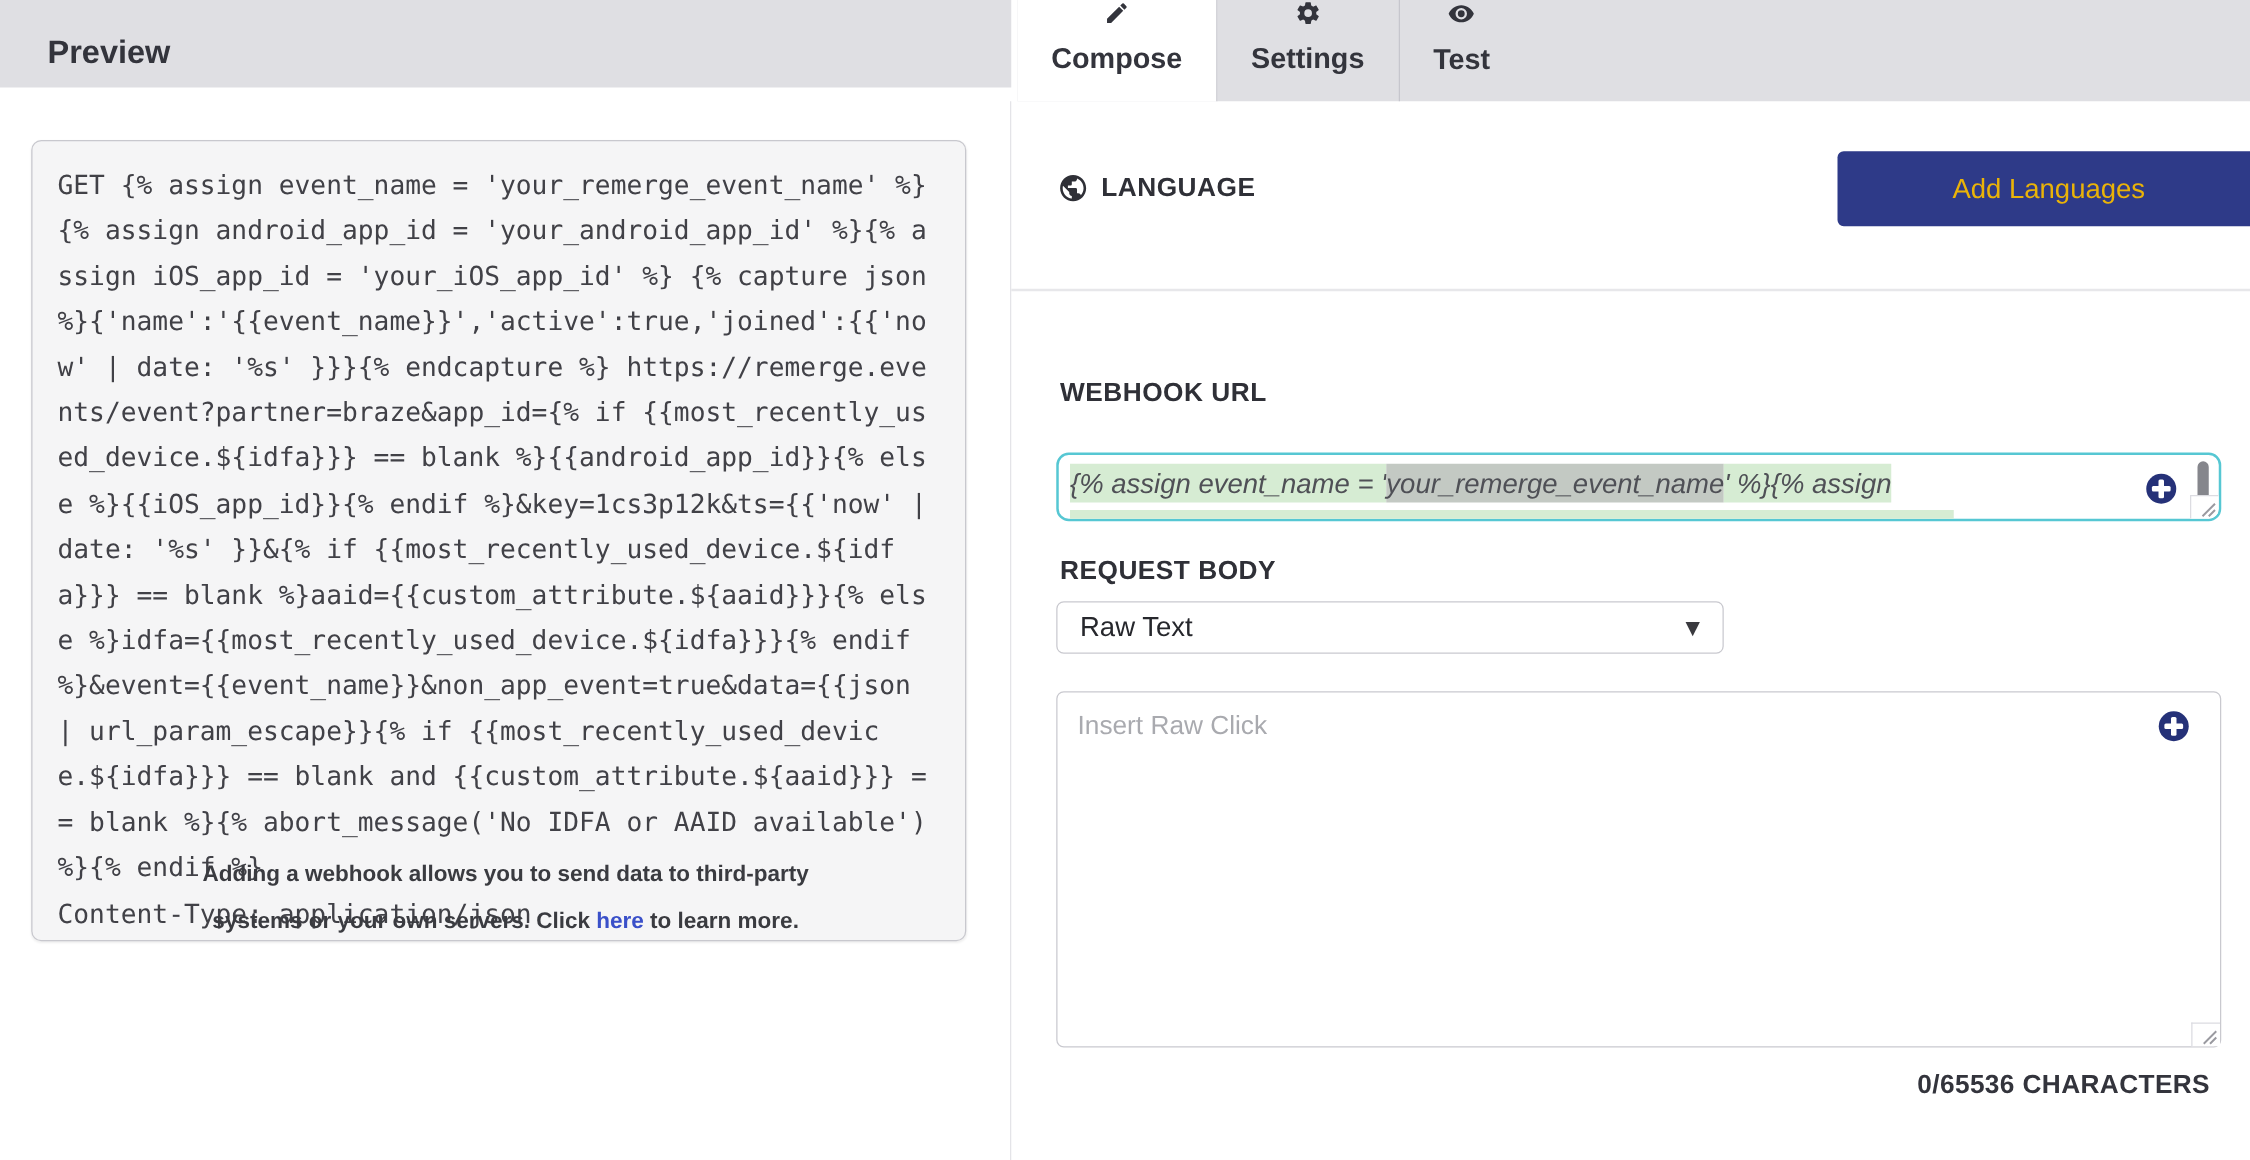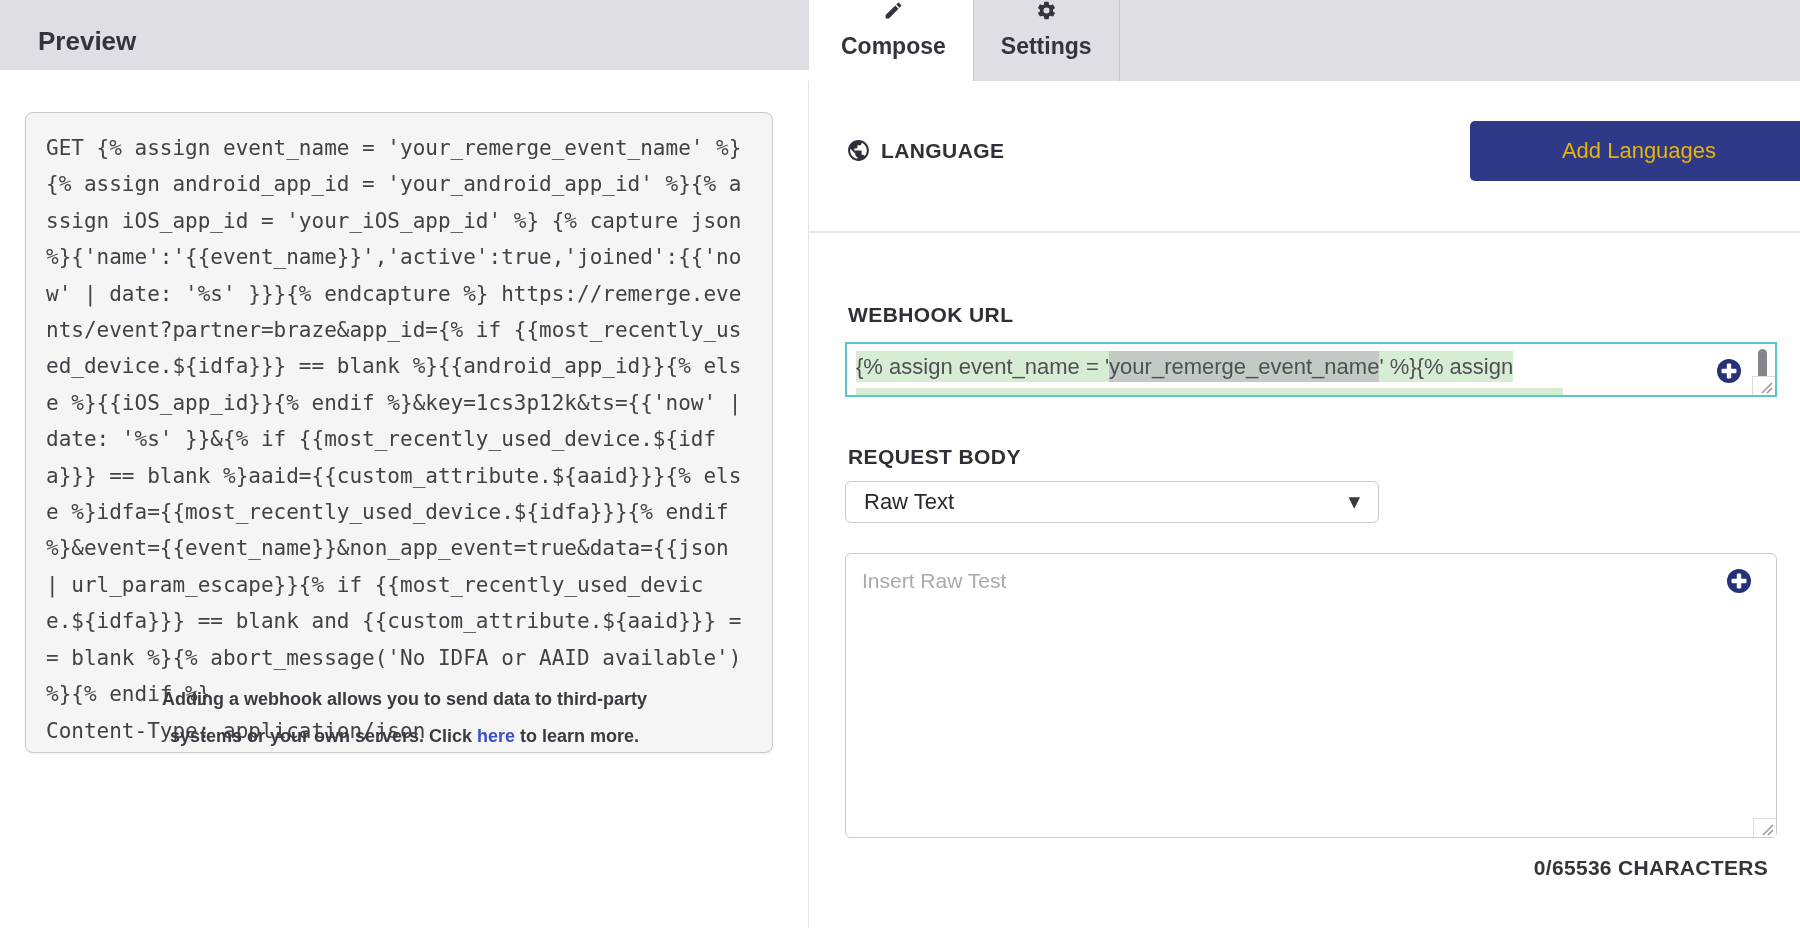--- a/index.html
+++ b/index.html
@@ -39,23 +39,23 @@
 
   #add-languages { left:1470px; top:121px; width:338px; height:60px;
                    background:#2e3a88; color:#eab308; border:none; border-radius:5px;
                    font-family:"Liberation Sans",sans-serif;
                    font-size:22px; font-weight:400; cursor:pointer; }
 
   #section-divider { left:809px; top:231px; width:991px; height:2px; background:#e7e7ea; }
 
   #webhook-label { left:848px; top:303px; }
 
-  #webhook-input { left:845px; top:342px; width:932px; height:55px;
-                   background:#fff; border:2px solid #56c7d3; border-radius:0;
-                   overflow:hidden; cursor:text; }
+  #webhook-input { left:845px; top:362px; width:932px; height:55px;
+                   background:#fff; border:2px solid #56c7d3; border-radius:10px;
+                   overflow:hidden; cursor:text;font-style:italic; }
   #webhook-line1 { position:absolute; left:9px; top:10px; font-size:22px;
                    color:#4f5056; white-space:nowrap; }
   .hl-green { background:#d6ecd3; padding:3px 0; }
   .hl-sel   { background:#c3c9c3; padding:3px 0; }
   #webhook-line2 { position:absolute; left:9px; top:44px; width:707px; height:9px; background:#d6ecd3; }
   #webhook-scrollbar { position:absolute; right:8px; top:5px; width:9px; height:31px;
                        border-radius:5px; background:#85868c; cursor:pointer; }
   .resize-corner { position:absolute; right:0; bottom:0; width:23px; height:19px;
                    background:#fff; border-left:1px solid #dcdce1; border-top:1px solid #dcdce1;
                    cursor:nwse-resize; }
@@ -116,20 +116,26 @@
         <path d="M3 17.25V21h3.75L17.81 9.94l-3.75-3.75L3 17.25zM20.71 7.04c.39-.39.39-1.02 0-1.41l-2.34-2.34a.996.996 0 0 0-1.41 0l-1.83 1.83 3.75 3.75 1.83-1.83z"></path>
       </svg>
     <span>Compose</span>
   </div>
   <div class="tab">
     <svg width="21" height="21" viewBox="0 0 24 24" fill="#33343c">
         <path d="M19.4 13c.04-.33.06-.66.06-1s-.02-.67-.06-1l2.1-1.6c.2-.15.25-.42.13-.64l-2-3.46c-.12-.22-.39-.3-.6-.22l-2.5 1c-.52-.4-1.08-.73-1.7-.98l-.38-2.65A.5.5 0 0 0 14 2h-4a.5.5 0 0 0-.5.42l-.38 2.65c-.6.25-1.17.58-1.7.98l-2.48-1a.5.5 0 0 0-.6.22l-2 3.46c-.13.22-.07.5.12.64L4.56 11c-.04.33-.06.66-.06 1s.02.67.06 1l-2.1 1.6c-.2.15-.25.42-.13.64l2 3.46c.12.22.39.3.6.22l2.5-1c.52.4 1.08.73 1.7.98l.38 2.65c.04.24.25.42.5.42h4c.25 0 .46-.18.5-.42l.38-2.65c.6-.25 1.17-.58 1.7-.98l2.48 1c.23.09.48 0 .6-.22l2-3.46a.5.5 0 0 0-.12-.64L19.4 13zM12 15.5a3.5 3.5 0 1 1 0-7 3.5 3.5 0 0 1 0 7z"></path>
       </svg>
     <span>Settings</span>
   </div>
+  <div class="tab no-sep">
+    <svg width="22" height="22" viewBox="0 0 24 24" fill="#33343c">
+        <path d="M12 4.5C7 4.5 2.73 7.61 1 12c1.73 4.39 6 7.5 11 7.5s9.27-3.11 11-7.5c-1.73-4.39-6-7.5-11-7.5zM12 17a5 5 0 1 1 0-10 5 5 0 0 1 0 10zm0-8a3 3 0 1 0 0 6 3 3 0 0 0 0-6z"></path>
+      </svg>
+    <span>Test</span>
+  </div>
 </div>
 
 <div class="abs" id="language-row">
   <svg width="25" height="25" viewBox="0 0 24 24" fill="#2f3037">
       <path d="M12 2C6.48 2 2 6.48 2 12s4.48 10 10 10 10-4.48 10-10S17.52 2 12 2zm-1 17.93c-3.95-.49-7-3.85-7-7.93 0-.62.08-1.21.21-1.79L9 15v1c0 1.1.9 2 2 2v1.93zm6.9-2.54c-.26-.81-1-1.4-1.9-1.4h-1v-3c0-.55-.45-1-1-1H8v-2h2c.55 0 1-.45 1-1V7h2c1.1 0 2-.9 2-2v-.41c2.93 1.19 5 4.06 5 7.41 0 2.08-.8 3.97-2.1 5.39z"></path>
     </svg>
   <span class="section-label">LANGUAGE</span>
 </div>
 
 <button class="abs" id="add-languages">Add Languages</button>
@@ -155,21 +161,21 @@
 </div>
 
 <div class="abs section-label" id="request-body-label">REQUEST BODY</div>
 
 <div class="abs" id="body-type-dropdown">
   <span>Raw Text</span>
   <span id="body-type-caret">▼</span>
 </div>
 
 <div class="abs" id="raw-textarea">
-  <span id="raw-placeholder">Insert Raw Test</span>
+  <span id="raw-placeholder">Insert Raw Click</span>
   <svg class="plus-btn" style="right:24px; top:14px;" viewBox="0 0 26 26">
       <circle cx="13" cy="13" r="12" fill="#253178"></circle>
       <rect x="10.8" y="5.5" width="4.4" height="15" rx="1.2" fill="#fff"></rect>
       <rect x="5.5" y="10.8" width="15" height="4.4" rx="1.2" fill="#fff"></rect>
     </svg>
   <div class="resize-corner">
     <svg width="23" height="19" viewBox="0 0 23 19">
         <path d="M9 16 L19 6 M14 16 L19 11" stroke="#9a9aa0" stroke-width="1.6" fill="none"></path>
       </svg>
   </div>

